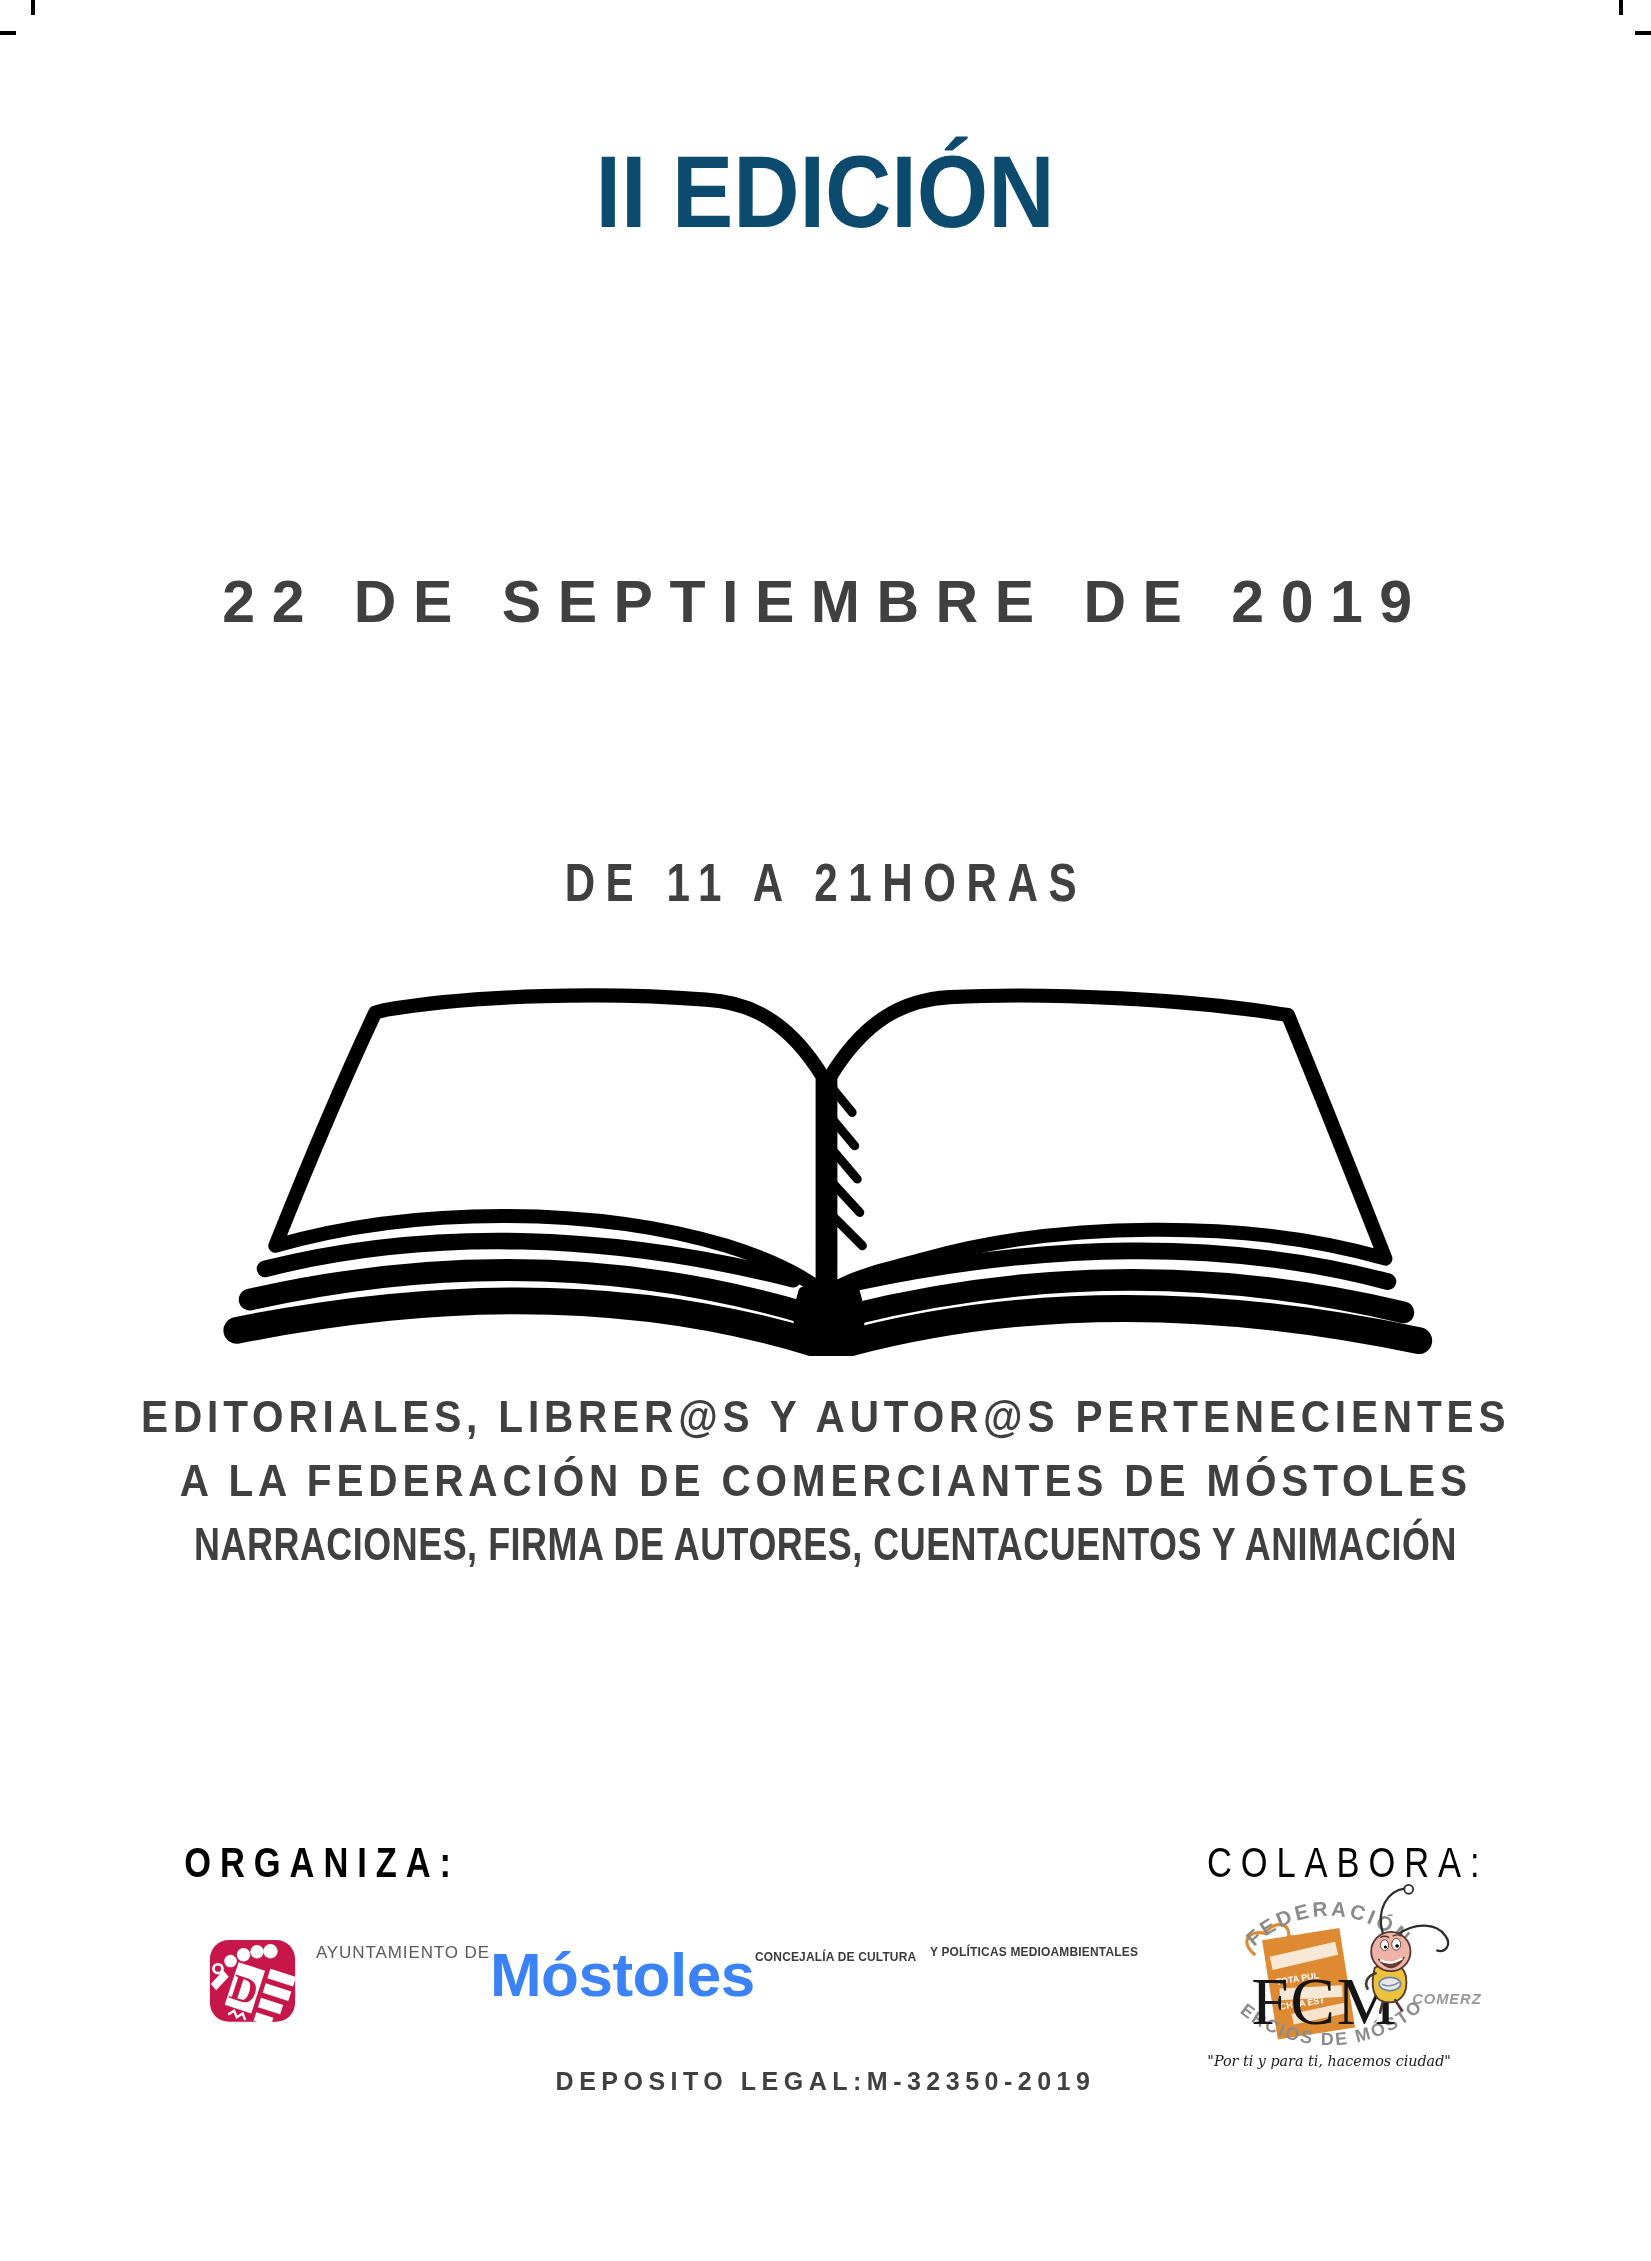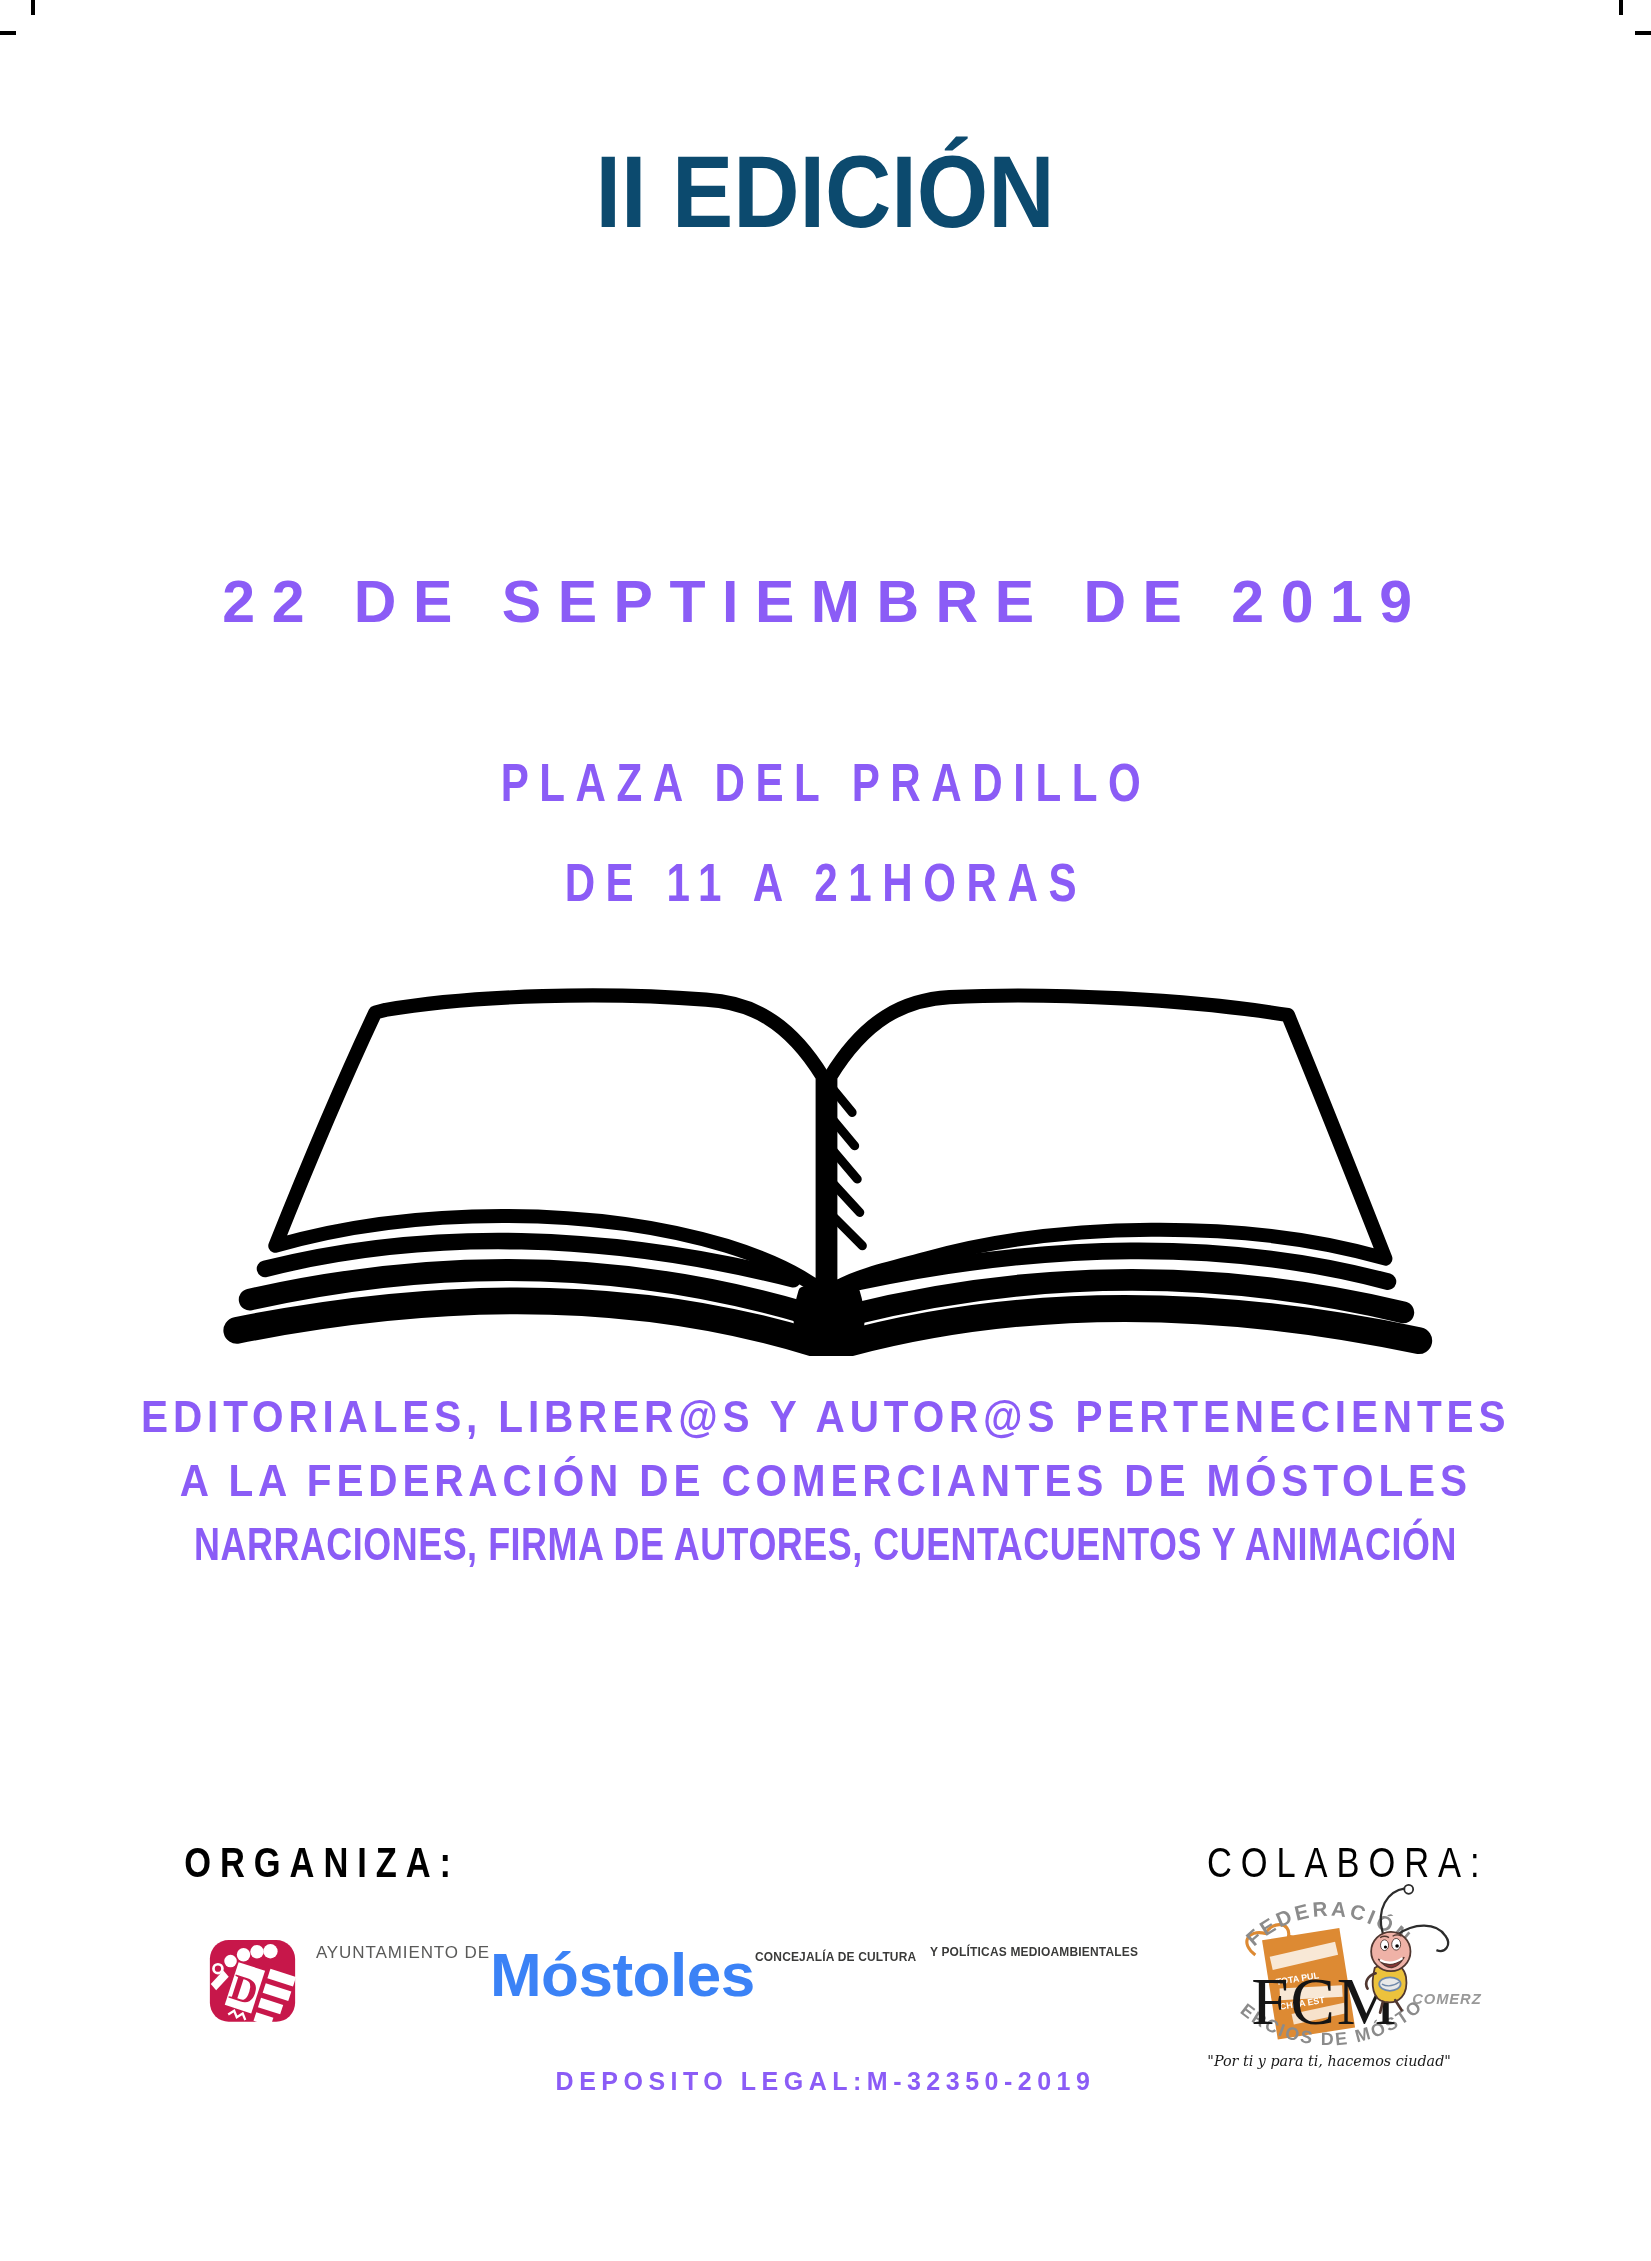--- a/index.html
+++ b/index.html
@@ -2,21 +2,21 @@
 <html style="font-size:7.2px"><head>
 <meta charset="utf-8">
 <style>
   html,body{margin:0;padding:0;background:#888;}
   .page{
     position:relative;width:1651px;height:2307px;background:#ffffff;
     overflow:hidden;font-family:"Liberation Sans",sans-serif;
   }
   .mark{position:absolute;background:#000;}
   .t{position:absolute;left:0;right:0;text-align:center;font-weight:bold;
-     color:#8b5cf6;white-space:nowrap;line-height:1;}
+     color:#404040;white-space:nowrap;line-height:1;}
   .sq{display:inline-block;transform-origin:50% 50%;}
   .edition{top:141px;font-size:102px;color:#0c4a6e;}
   .edition .sq{transform:scaleX(.9);}
   .title{top:385px;font-size:156px;color:#f85c5c;}
   .title .sq{transform:scaleX(.8);}
   .date{top:573px;font-size:59px;letter-spacing:.28em;}
   .venue{top:755px;font-size:54px;letter-spacing:.25em;}
   .venue .sq,.hours .sq{transform:scaleX(.78);}
   .hours{top:855px;font-size:54px;letter-spacing:.25em;}
   .book{position:absolute;left:50%;top:933px;margin-left:-641px;}
@@ -48,21 +48,20 @@
 
 <div class="page">
 
   <div class="mark" style="left:31px;top:0;width:4.1px;height:15.4px"></div>
   <div class="mark" style="left:0;top:31px;width:16px;height:4.1px"></div>
   <div class="mark" style="left:1619px;top:0;width:4.1px;height:15.4px"></div>
   <div class="mark" style="right:0;top:31px;width:16px;height:4.1px"></div>
 
   <div class="t edition"><span class="sq">II EDICIÓN</span></div>
   <div class="t date"><span>22 DE SEPTIEMBRE DE 2019</span></div>
-  <div class="t venue"><span class="sq">PLAZA DEL PRADILLO</span></div>
   <div class="t hours"><span class="sq">DE 11 A 21HORAS</span></div>
 
   <svg class="book" width="1283" height="423" viewBox="0 0 1000 330">
     <g fill="none" stroke="#000" stroke-linecap="round" stroke-linejoin="round">
 
       <path d="M497 112 C470 68 440 54 406 52 C330 46 226 48 156 60 L148 62 C116 130 90 194 70 244 C182 212 322 214 422 244 C454 254 480 266 497 280 Z" fill="#fff" stroke-width="11"></path>
 
       <path d="M503 112 C530 68 560 52 596 50 C676 46 786 52 860 64 C888 132 914 198 936 254 C826 222 678 226 578 254 C548 262 520 268 503 280 Z" fill="#fff" stroke-width="11"></path>
 
       <path d="M62 262 C190 230 330 234 474 270" stroke-width="13"></path>

